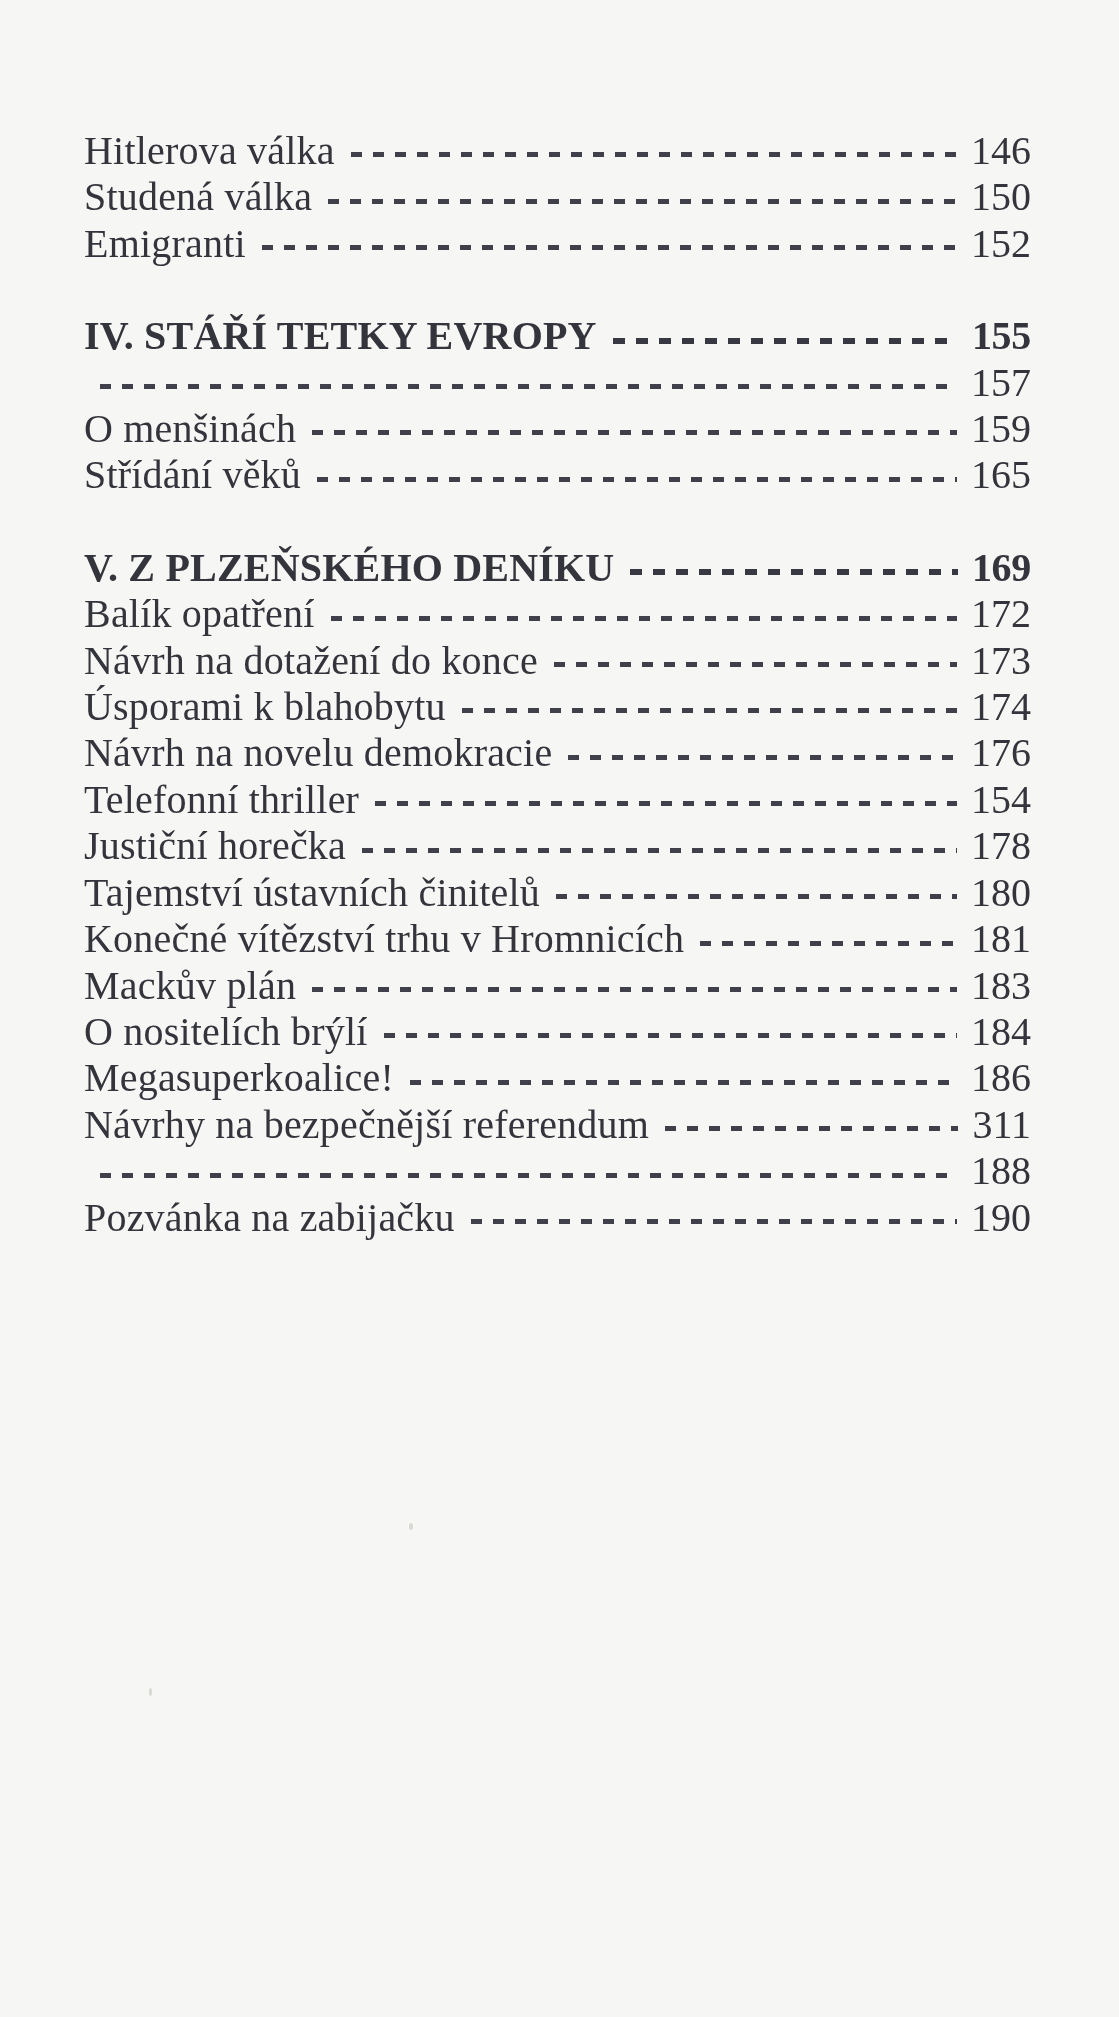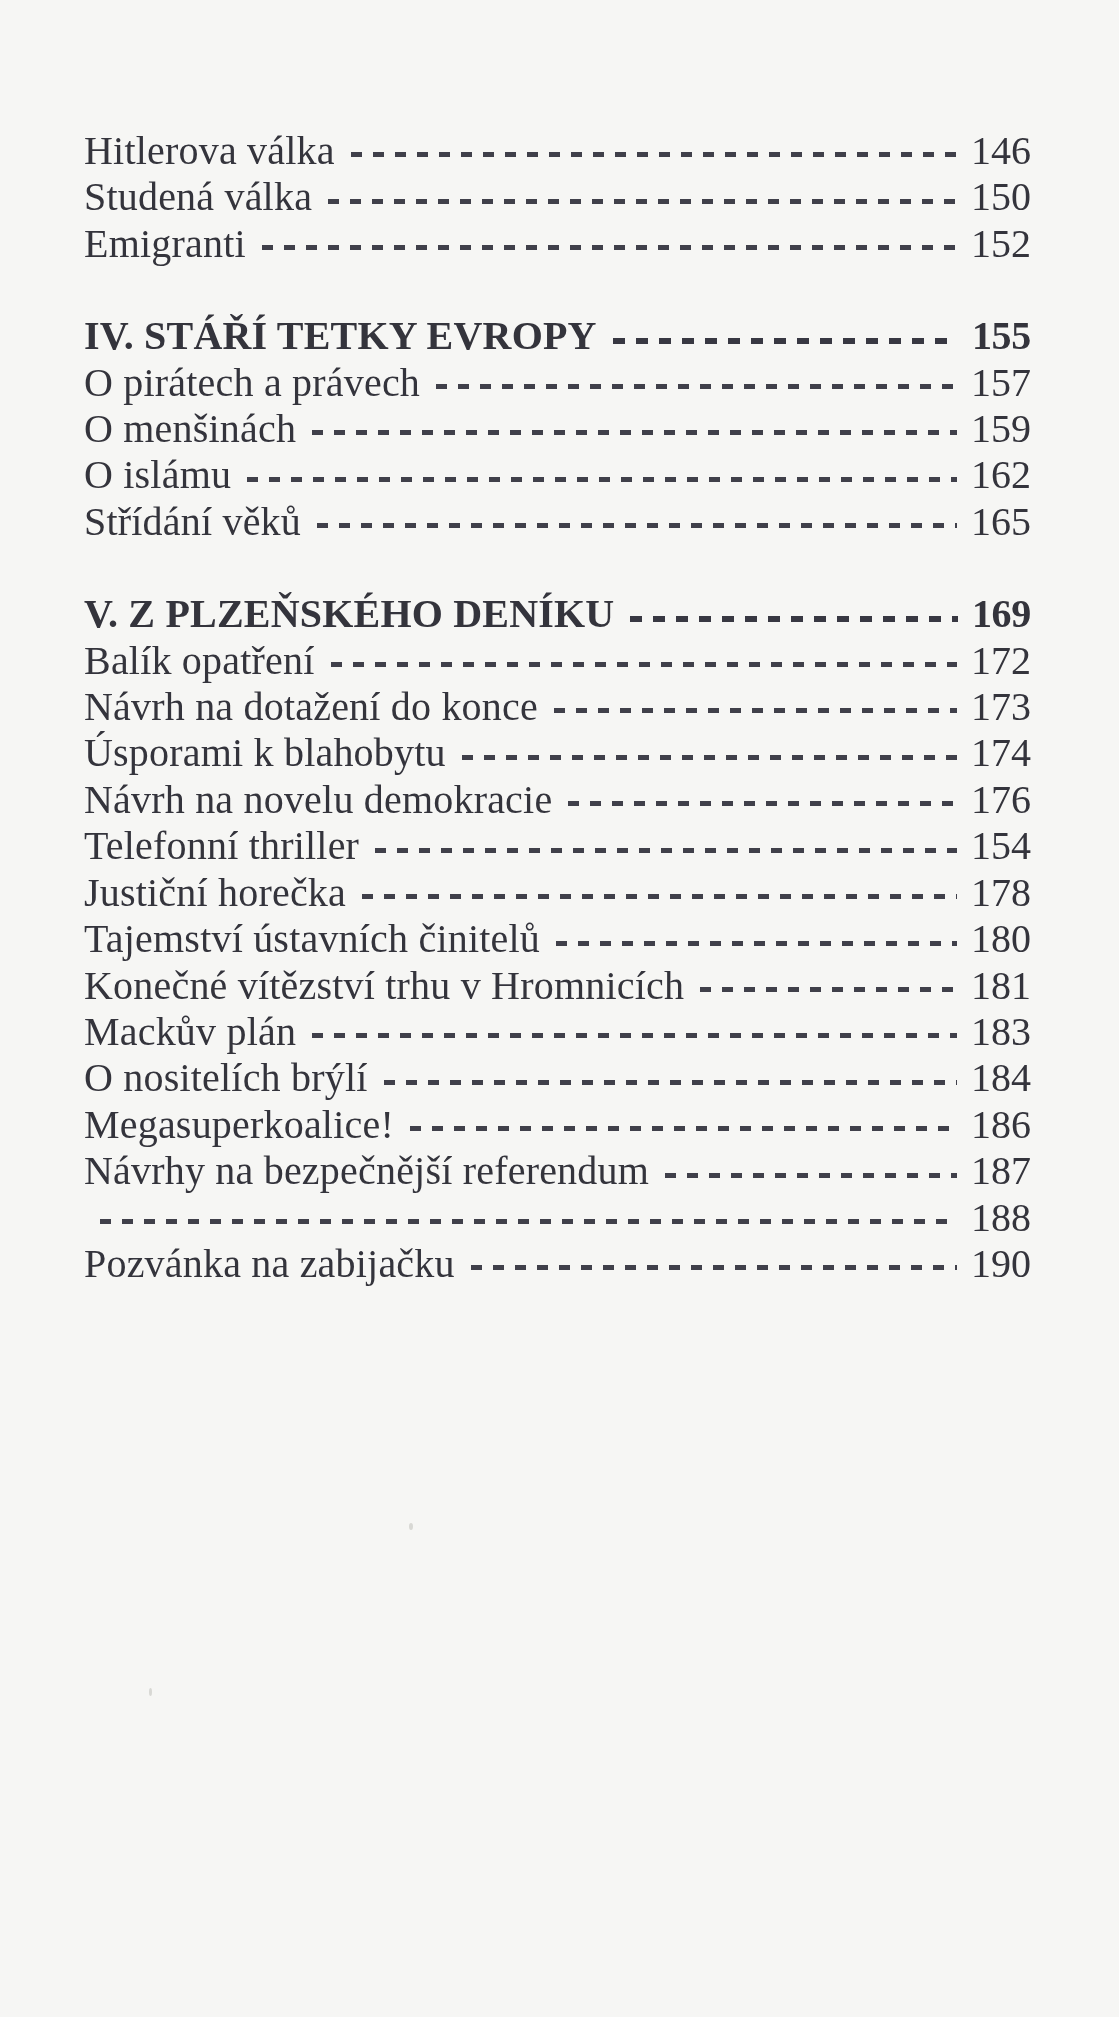--- a/index.html
+++ b/index.html
@@ -90,33 +90,27 @@
         <span class="title">Emigranti</span>
         <span class="leader"></span>
         <span class="pagenum">152</span>
       </div>
       <div class="toc-row heading">
         <span class="title">IV. STÁŘÍ TETKY EVROPY</span>
         <span class="leader"></span>
         <span class="pagenum">155</span>
       </div>
       <div class="toc-row">
-        <span class="title">O pirátech a právech</span>
         <span class="leader"></span>
         <span class="pagenum">157</span>
       </div>
       <div class="toc-row">
         <span class="title">O menšinách</span>
         <span class="leader"></span>
         <span class="pagenum">159</span>
-      </div>
-      <div class="toc-row">
-        <span class="title">O islámu</span>
-        <span class="leader"></span>
-        <span class="pagenum">162</span>
       </div>
       <div class="toc-row">
         <span class="title">Střídání věků</span>
         <span class="leader"></span>
         <span class="pagenum">165</span>
       </div>
       <div class="toc-row heading">
         <span class="title">V. Z PLZEŇSKÉHO DENÍKU</span>
         <span class="leader"></span>
         <span class="pagenum">169</span>
@@ -172,21 +166,21 @@
         <span class="pagenum">184</span>
       </div>
       <div class="toc-row">
         <span class="title">Megasuperkoalice!</span>
         <span class="leader"></span>
         <span class="pagenum">186</span>
       </div>
       <div class="toc-row">
         <span class="title">Návrhy na bezpečnější referendum</span>
         <span class="leader"></span>
-        <span class="pagenum">187</span>
+        <span class="pagenum">311</span>
       </div>
       <div class="toc-row">
         <span class="leader"></span>
         <span class="pagenum">188</span>
       </div>
       <div class="toc-row">
         <span class="title">Pozvánka na zabijačku</span>
         <span class="leader"></span>
         <span class="pagenum">190</span>
       </div>

